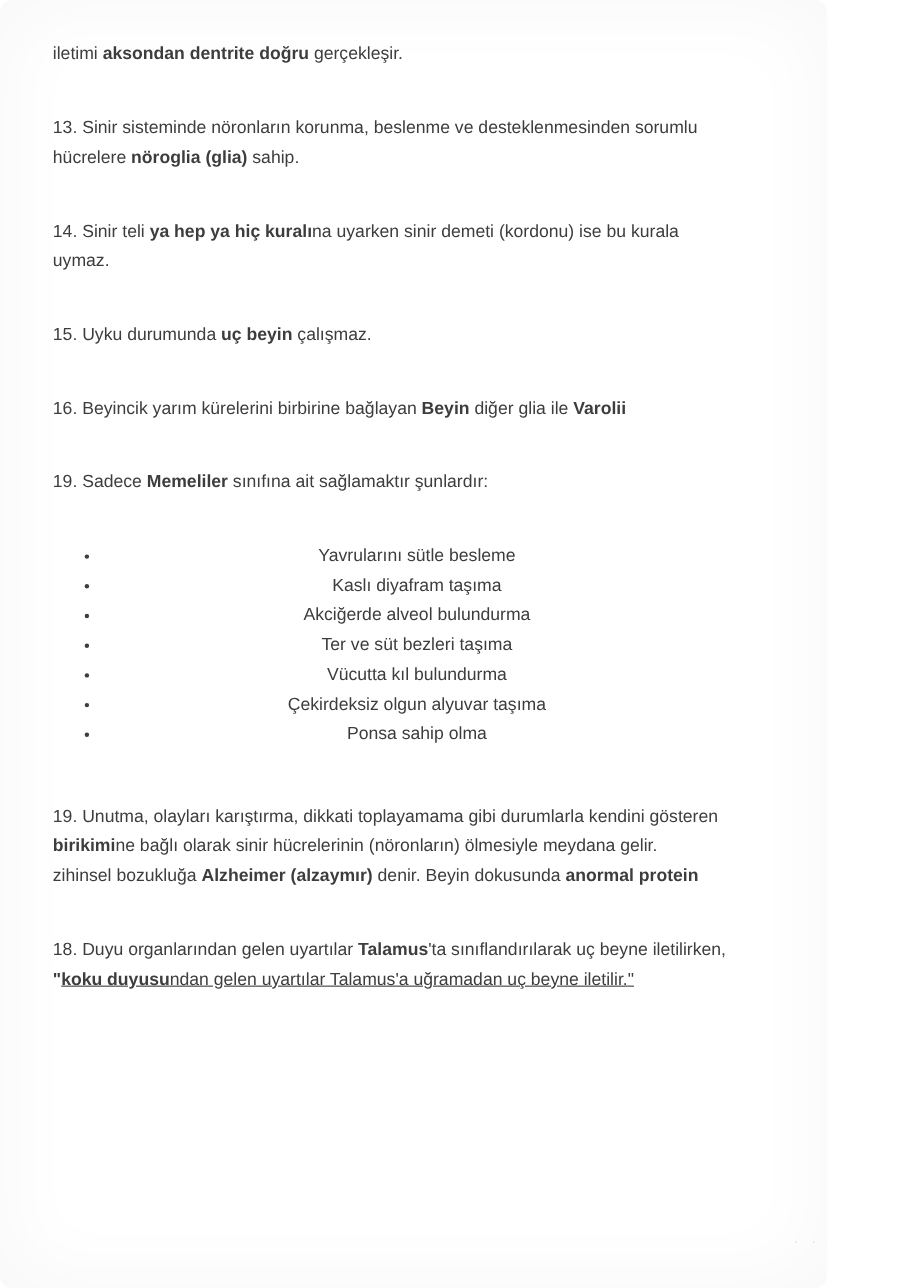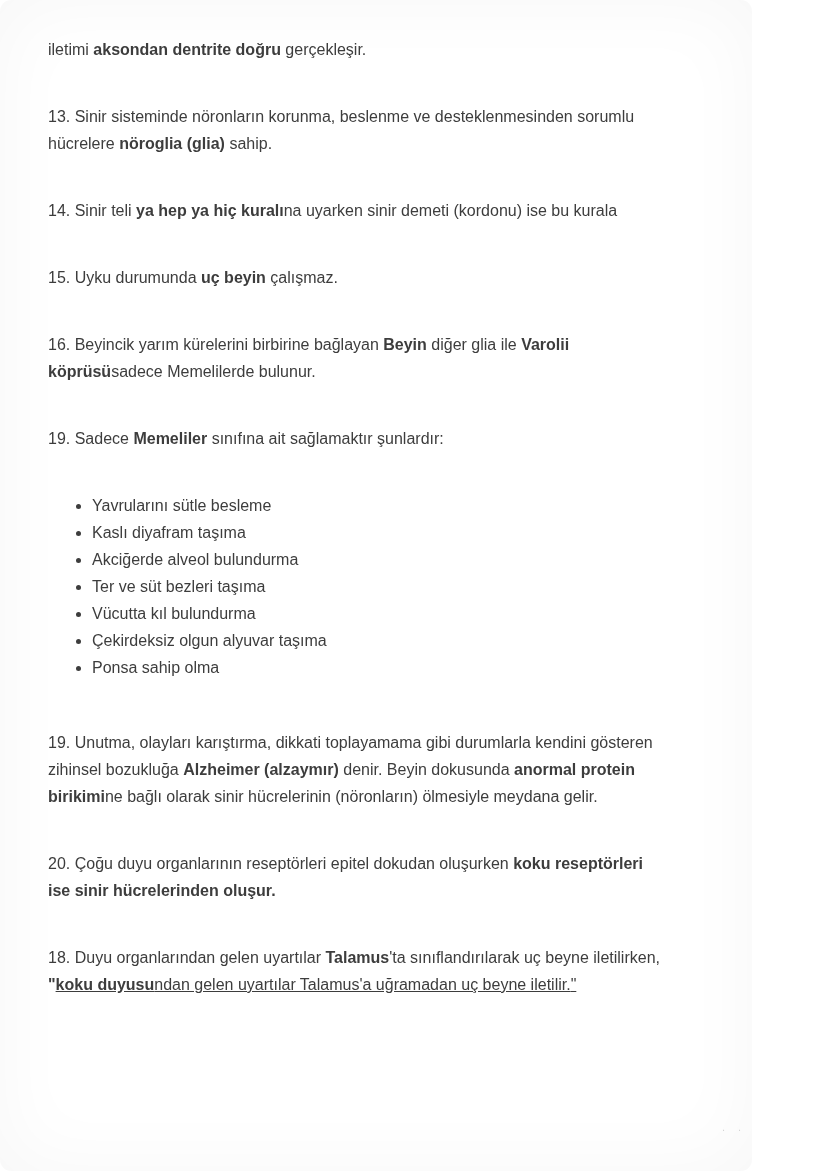--- a/index.html
+++ b/index.html
@@ -34,20 +34,21 @@
   .bold { font-weight: 700; }
   .underline { text-decoration: underline; }
   ul.bullet-list {
     margin: 24px 0 48px 0;
     padding-left: 44px;
     list-style: disc;
   }
   ul.bullet-list li {
     line-height: 27px;
     white-space: nowrap;
+    text-align: center;
   }
   .footer-artifact {
     position: absolute;
     left: 722px;
     top: 1122px;
     color: #d4d4d4;
     font-size: 11px;
     line-height: 11px;
     letter-spacing: 5px;
   }
@@ -59,48 +60,44 @@
   <div class="doc-body">
       <p class="para">
         <span class="line"><span>iletimi </span><span class="bold">aksondan dentrite doğru</span><span> gerçekleşir.</span></span>
       </p>
       <p class="para">
         <span class="line"><span>13. Sinir sisteminde nöronların korunma, beslenme ve desteklenmesinden sorumlu</span></span>
         <span class="line"><span>hücrelere </span><span class="bold">nöroglia (glia)</span><span> sahip.</span></span>
       </p>
       <p class="para">
         <span class="line"><span>14. Sinir teli </span><span class="bold">ya hep ya hiç kuralı</span><span>na uyarken sinir demeti (kordonu) ise bu kurala</span></span>
+        <span class="line"><span>uymaz.</span></span>
       </p>
       <p class="para">
         <span class="line"><span>15. Uyku durumunda </span><span class="bold">uç beyin</span><span> çalışmaz.</span></span>
       </p>
       <p class="para">
         <span class="line"><span>16. Beyincik yarım kürelerini birbirine bağlayan </span><span class="bold">Beyin</span><span> diğer glia ile </span><span class="bold">Varolii</span></span>
-        <span class="line"><span class="bold">köprüsü</span><span>sadece Memelilerde bulunur.</span></span>
       </p>
       <p class="para">
         <span class="line"><span>19. Sadece </span><span class="bold">Memeliler</span><span> sınıfına ait sağlamaktır şunlardır:</span></span>
       </p>
       <ul class="bullet-list">
         <li>Yavrularını sütle besleme</li>
         <li>Kaslı diyafram taşıma</li>
         <li>Akciğerde alveol bulundurma</li>
         <li>Ter ve süt bezleri taşıma</li>
         <li>Vücutta kıl bulundurma</li>
         <li>Çekirdeksiz olgun alyuvar taşıma</li>
         <li>Ponsa sahip olma</li>
       </ul>
       <p class="para">
         <span class="line"><span>19. Unutma, olayları karıştırma, dikkati toplayamama gibi durumlarla kendini gösteren</span></span>
+        <span class="line"><span class="bold">birikimi</span><span>ne bağlı olarak sinir hücrelerinin (nöronların) ölmesiyle meydana gelir.</span></span>
         <span class="line"><span>zihinsel bozukluğa </span><span class="bold">Alzheimer (alzaymır)</span><span> denir. Beyin dokusunda </span><span class="bold">anormal protein</span></span>
-        <span class="line"><span class="bold">birikimi</span><span>ne bağlı olarak sinir hücrelerinin (nöronların) ölmesiyle meydana gelir.</span></span>
-      </p>
-      <p class="para">
-        <span class="line"><span>20. Çoğu duyu organlarının reseptörleri epitel dokudan oluşurken </span><span class="bold">koku reseptörleri</span></span>
-        <span class="line"><span class="bold">ise sinir hücrelerinden oluşur.</span></span>
       </p>
       <p class="para">
         <span class="line"><span>18. Duyu organlarından gelen uyartılar </span><span class="bold">Talamus</span><span>'ta sınıflandırılarak uç beyne iletilirken,</span></span>
         <span class="line"><span class="bold">"</span><span class="bold underline">koku duyusu</span><span class="underline">ndan gelen uyartılar Talamus'a uğramadan uç beyne iletilir.</span><span class="underline">"</span></span>
       </p>
     </div>
   <div class="footer-artifact">. .</div>
 </div>
 
 </body></html>

